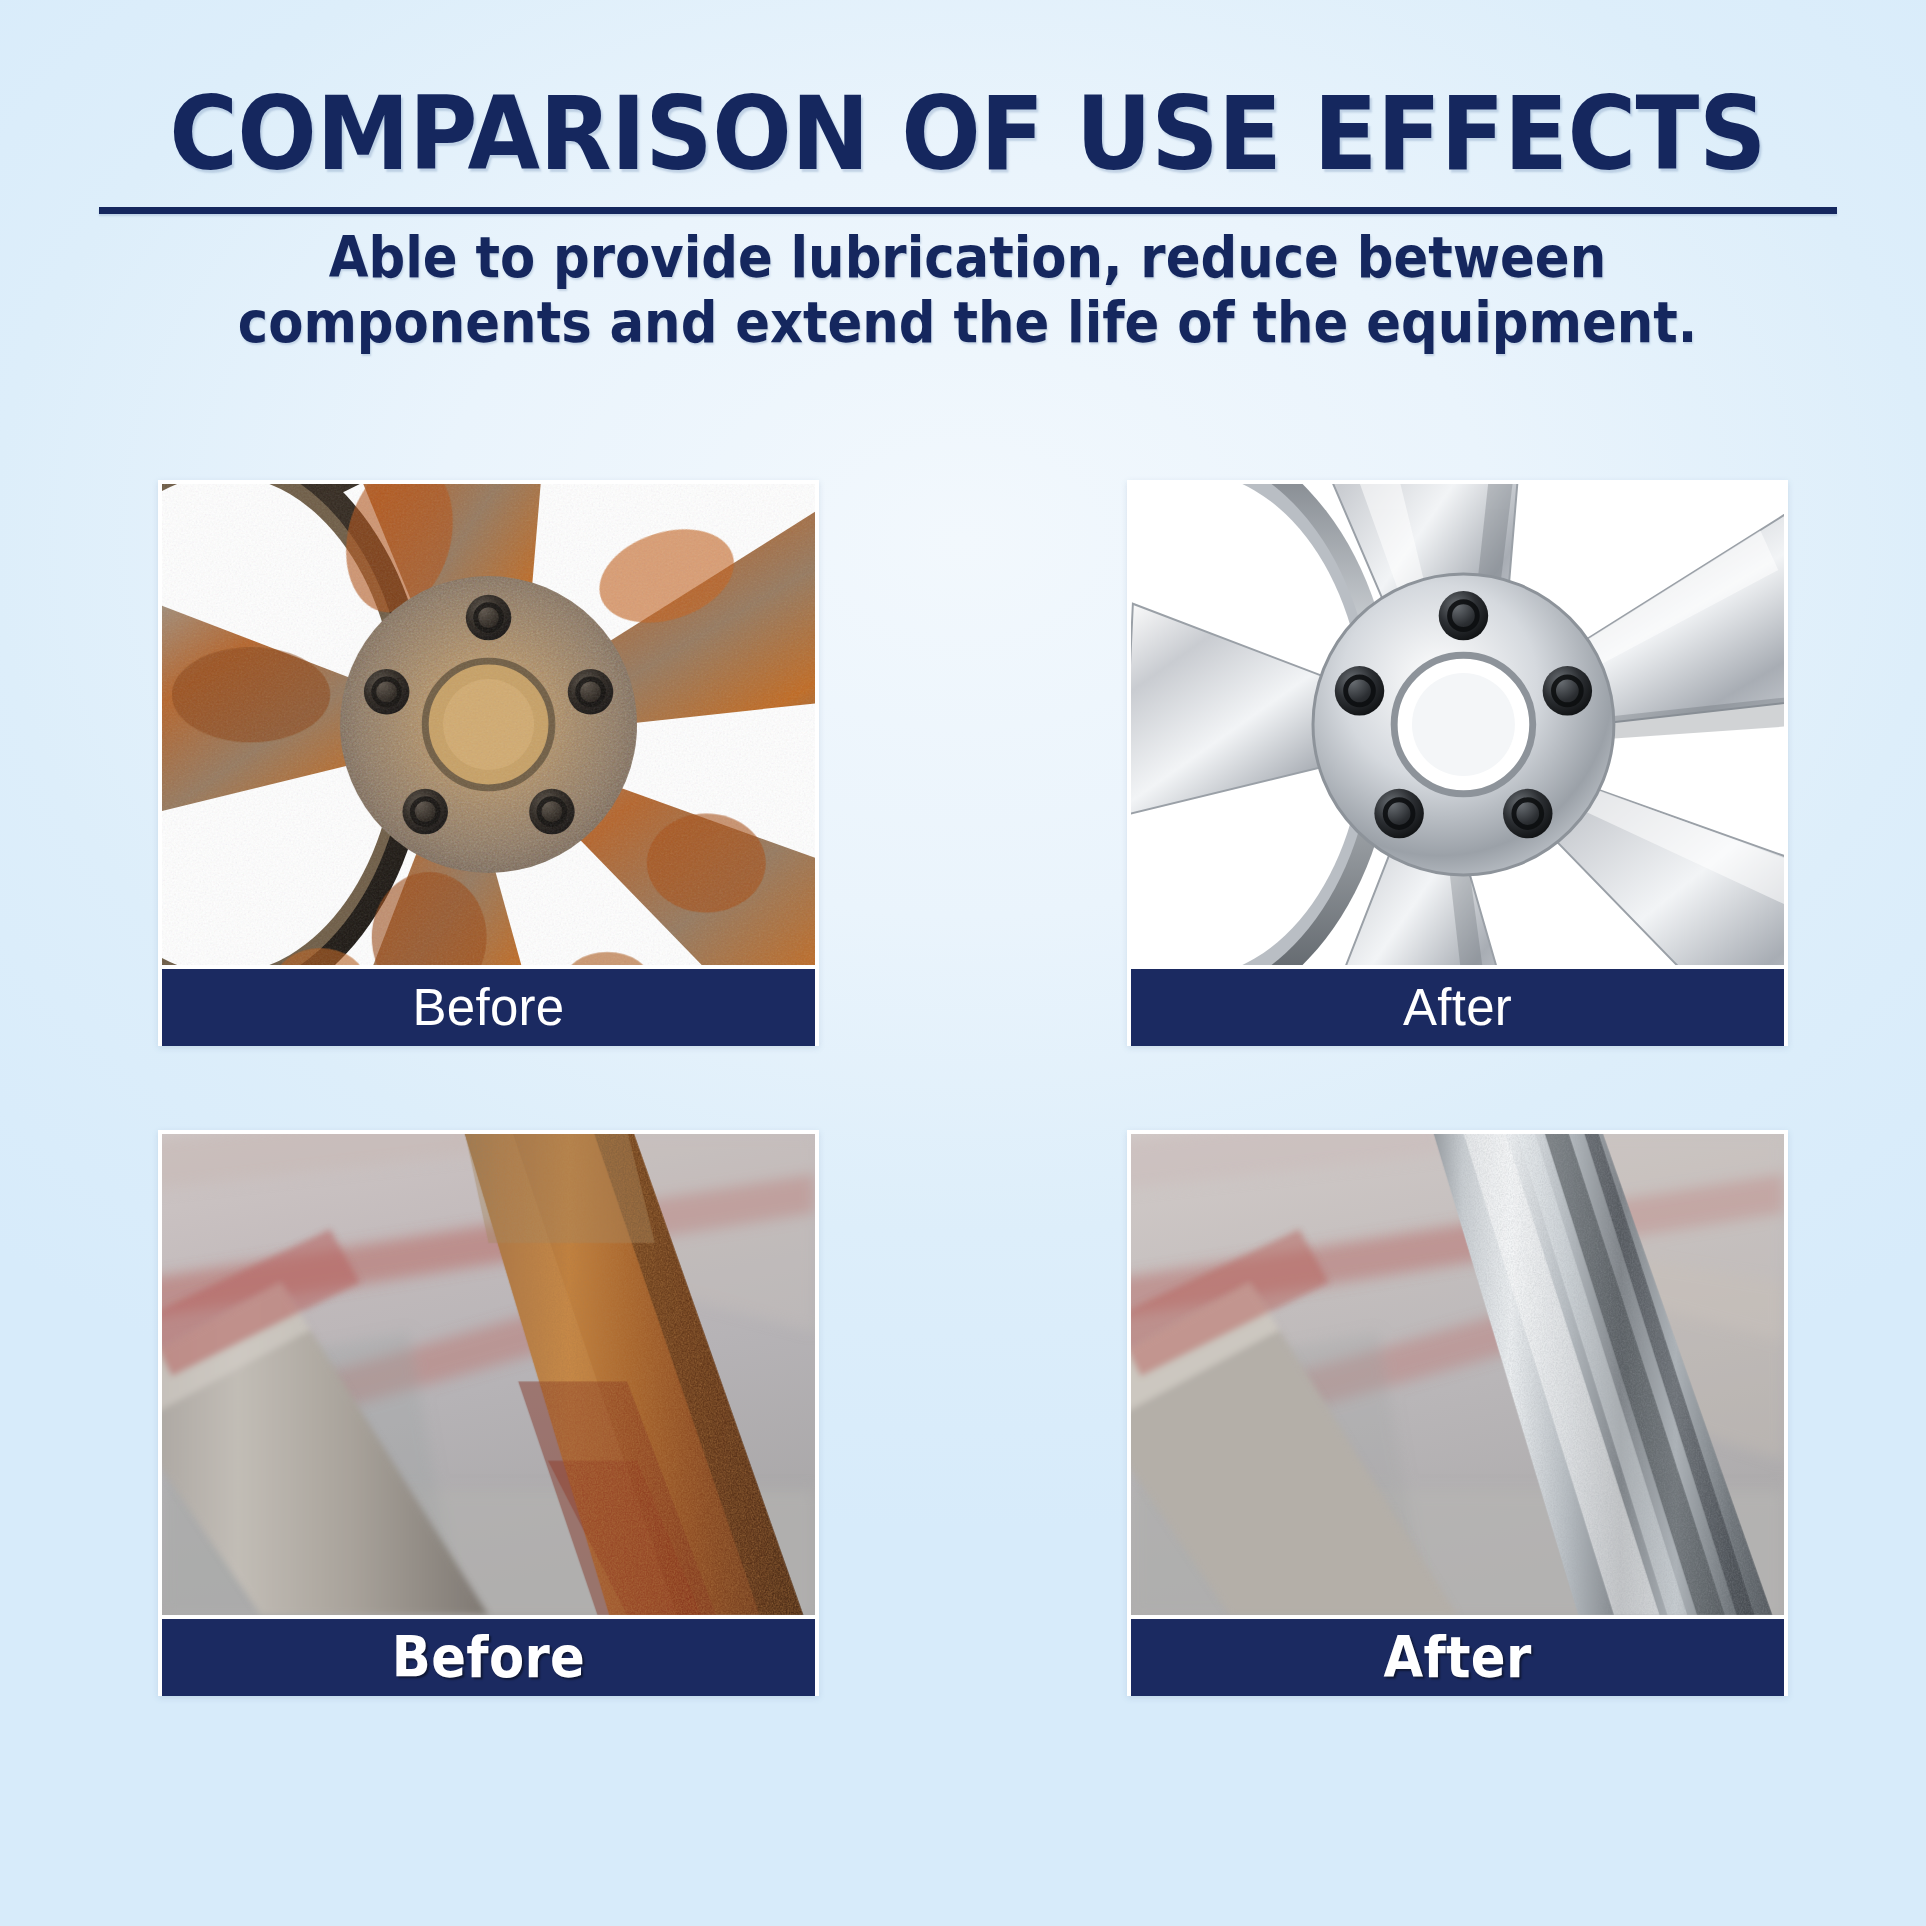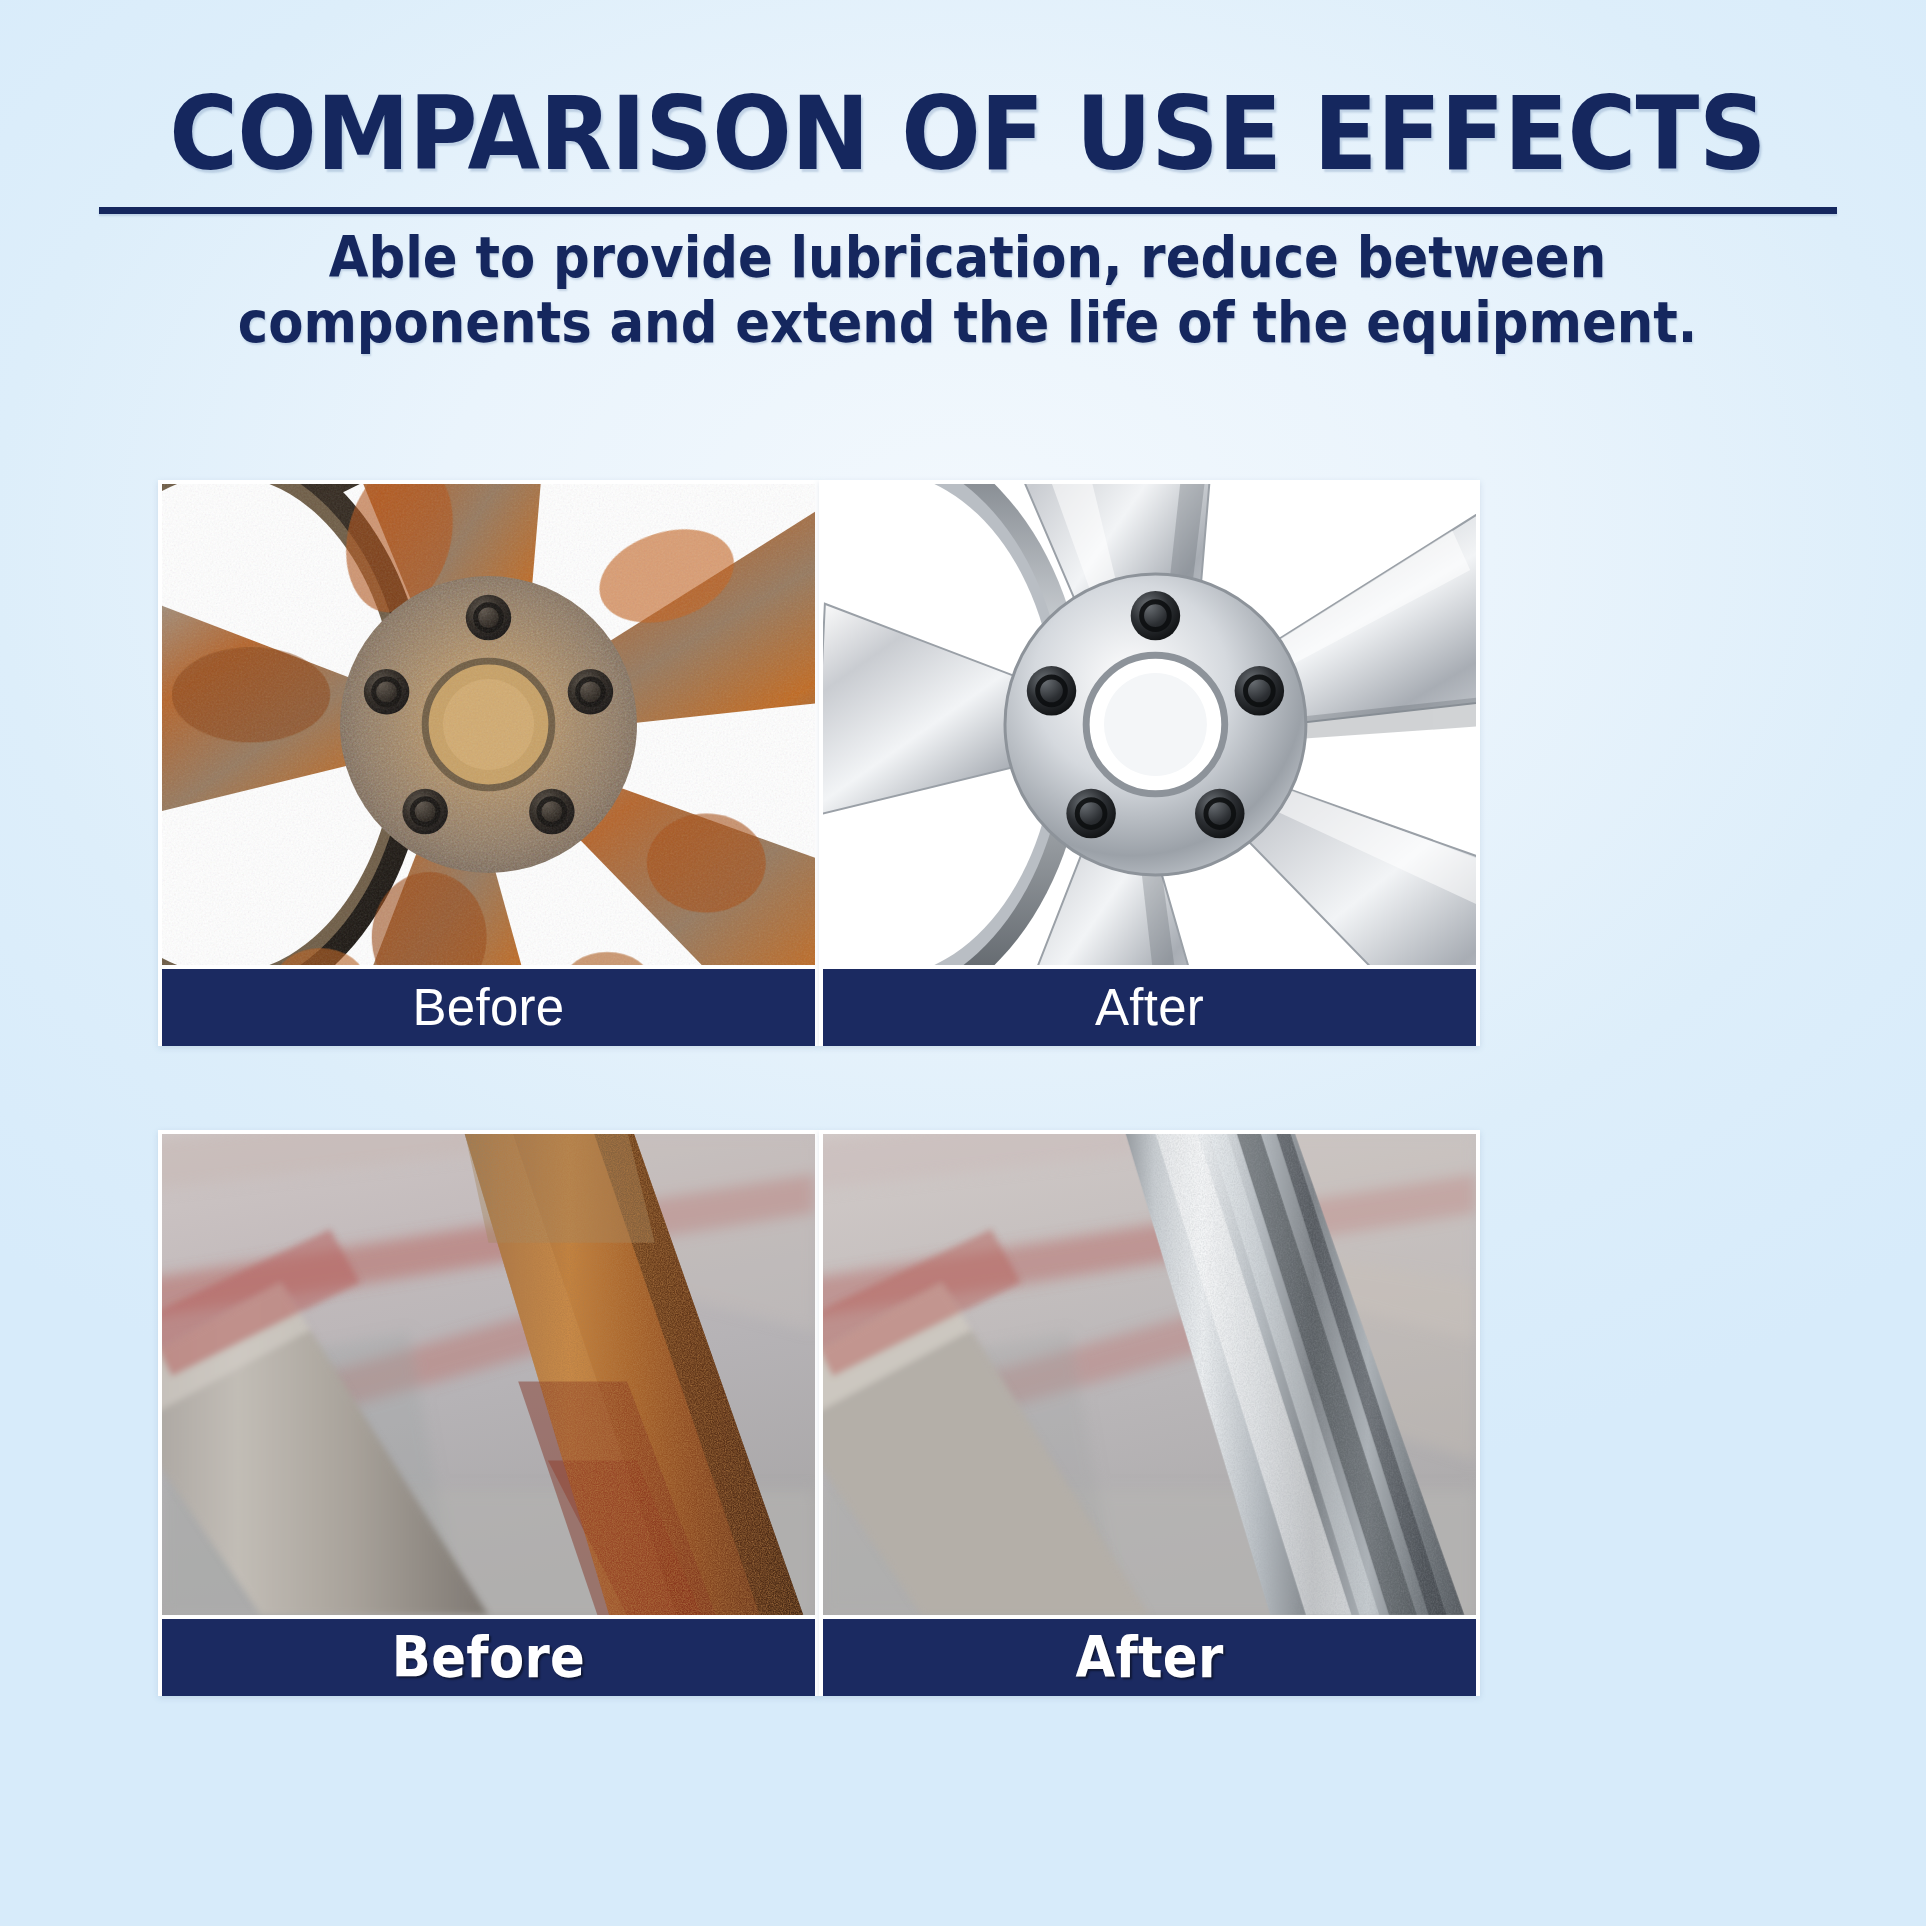--- a/index.html
+++ b/index.html
@@ -49,21 +49,21 @@
     text-shadow: 1px 2px 2px rgba(120,150,185,.32);
   }
 
   
   #comparison-grid {
     position:absolute;
     left:158px;
     top:480px;
     width:1630px;
   }
-  .comparison-row { display:flex; }
+  .comparison-row { display:flex; justify-content:space-between; }
   #comparison-grid .comparison-row + .comparison-row { margin-top:84px; }
 
   .comparison-card {
     width:661px;
     background:#ffffff;
     padding:4px 4px 0 4px;
     box-shadow:0 2px 6px rgba(90,120,160,.18);
   }
   .photo { width:653px; height:481px; position:relative; overflow:hidden; display:block; }
   .photo svg { display:block; width:100%; height:100%; }

